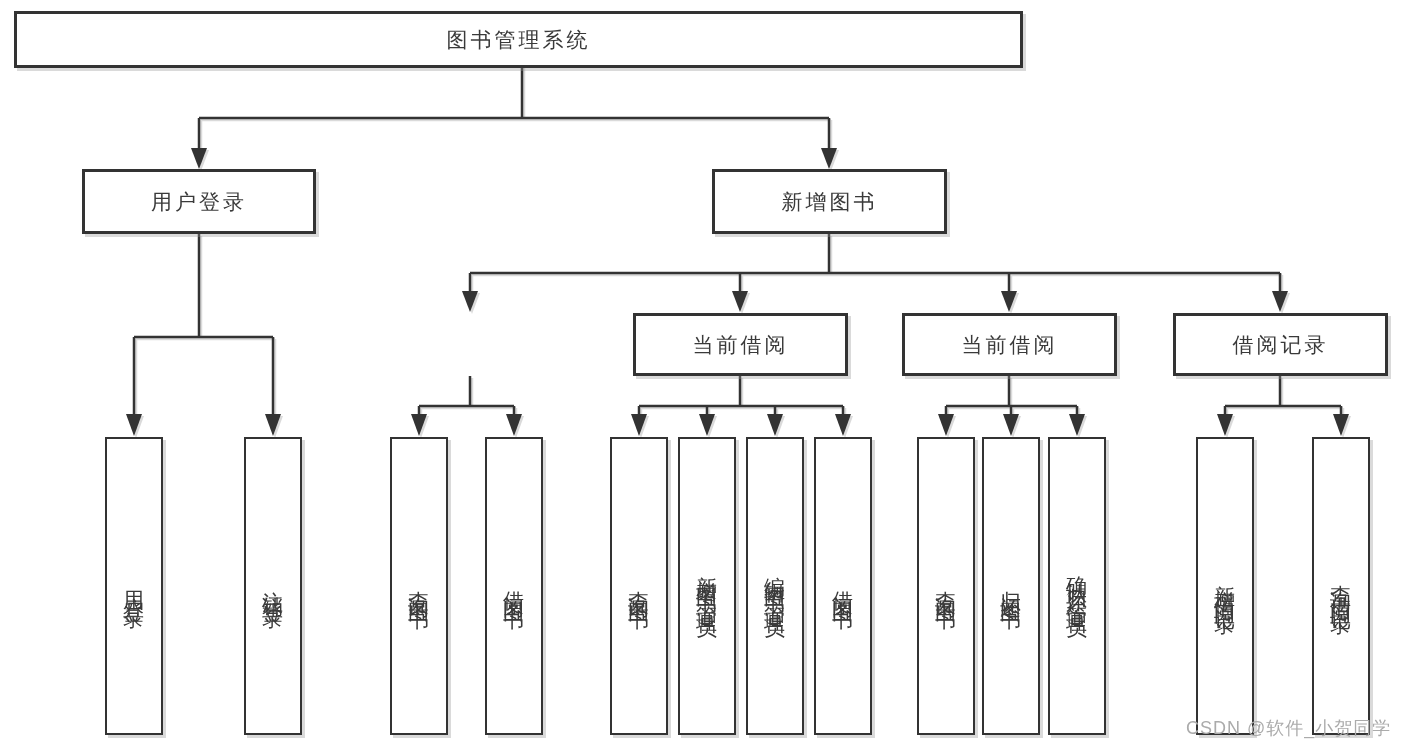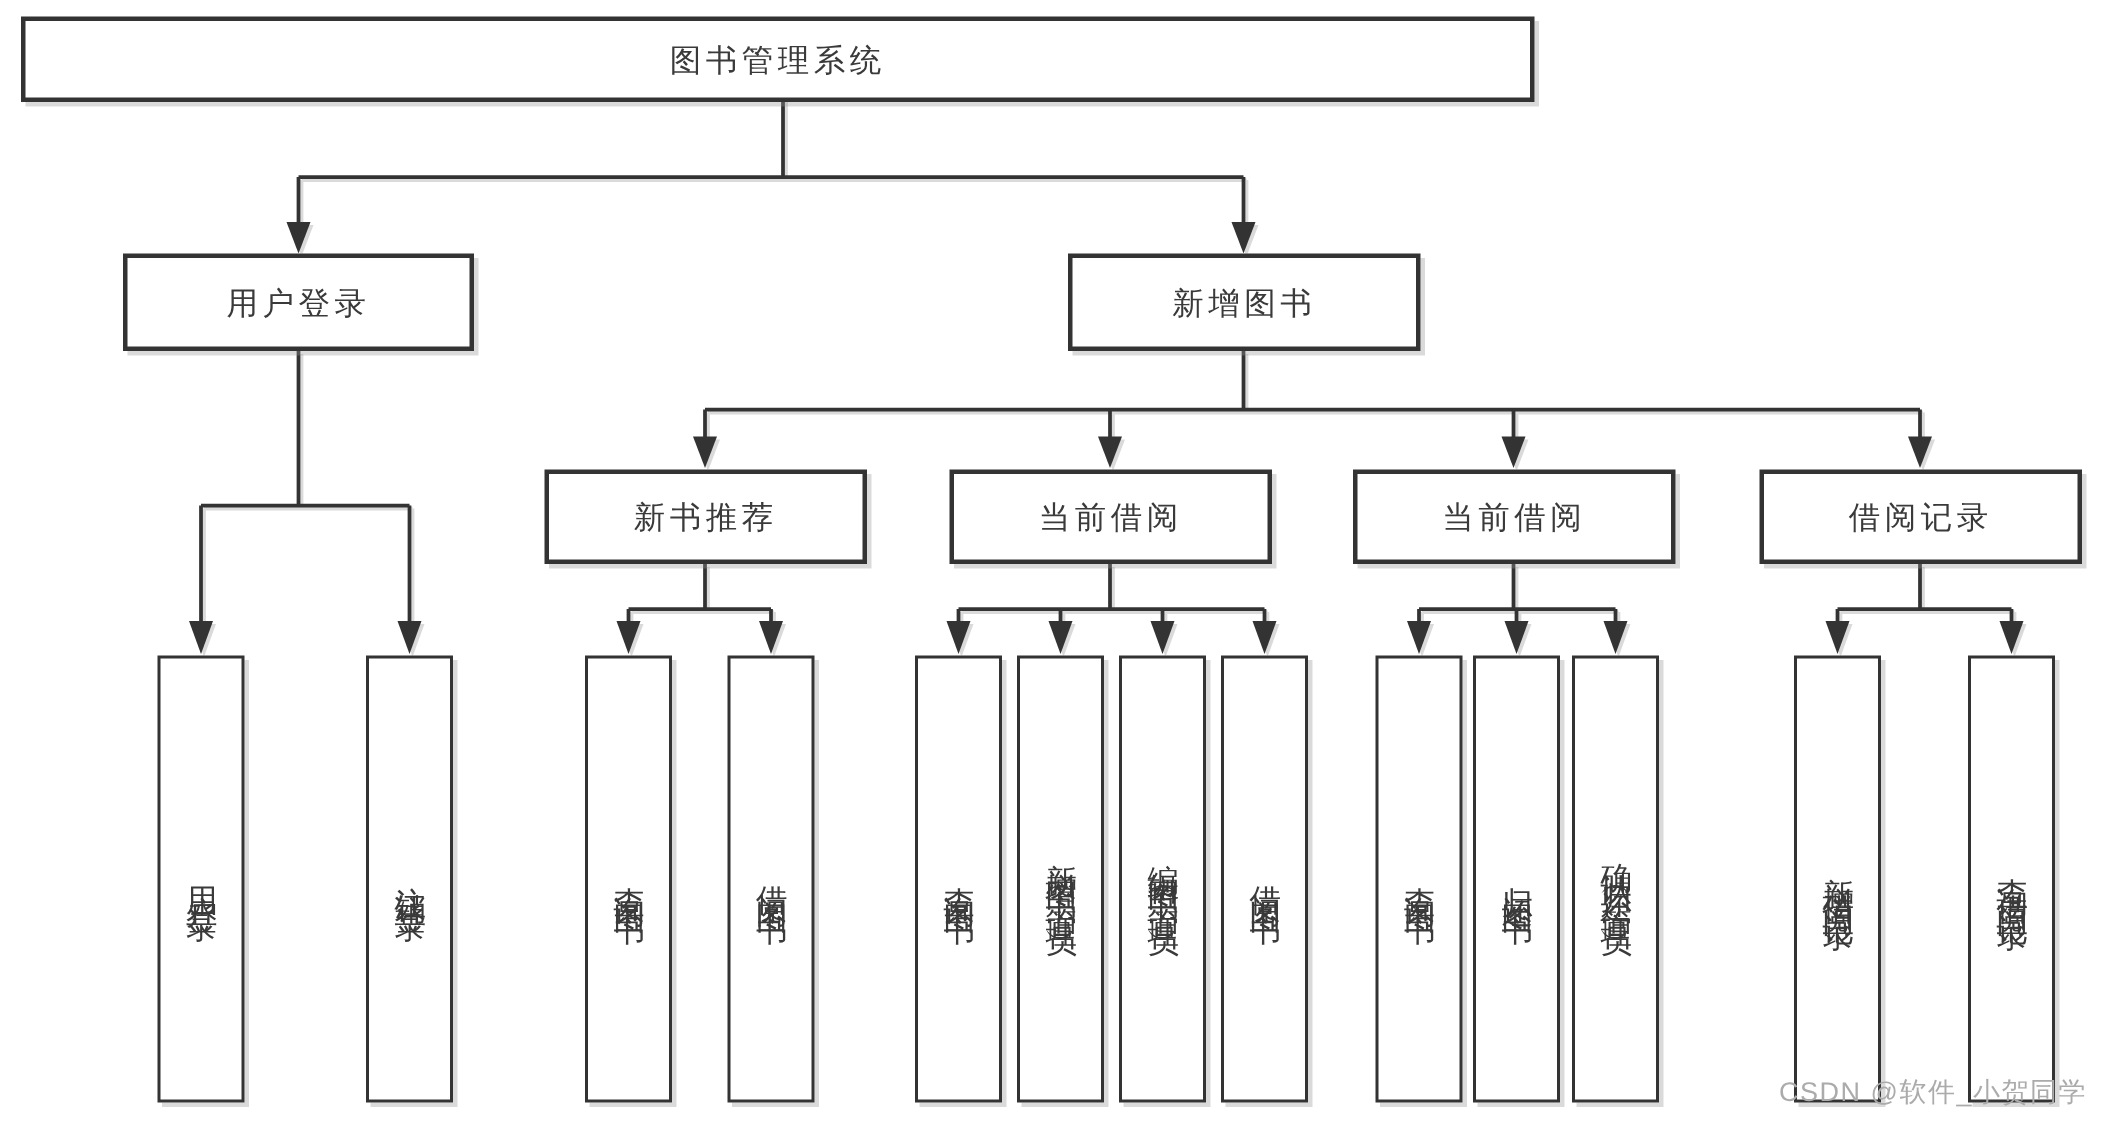--- a/index.html
+++ b/index.html
@@ -162,23 +162,20 @@
     <span class="lbl">图书管理系统</span>
   </div>
 
   <div class="box" style="left:82px;top:169px;width:234px;height:65px">
     <span class="lbl">用户登录</span>
   </div>
   <div class="box" style="left:712px;top:169px;width:235px;height:65px">
     <span class="lbl">新增图书</span>
   </div>
 
-  <div class="box" style="left:363px;top:313px;width:215px;height:63px">
-    <span class="lbl">新书推荐</span>
-  </div>
   <div class="box" style="left:633px;top:313px;width:215px;height:63px">
     <span class="lbl">当前借阅</span>
   </div>
   <div class="box" style="left:902px;top:313px;width:215px;height:63px">
     <span class="lbl">当前借阅</span>
   </div>
   <div class="box" style="left:1173px;top:313px;width:215px;height:63px">
     <span class="lbl">借阅记录</span>
   </div>
 

